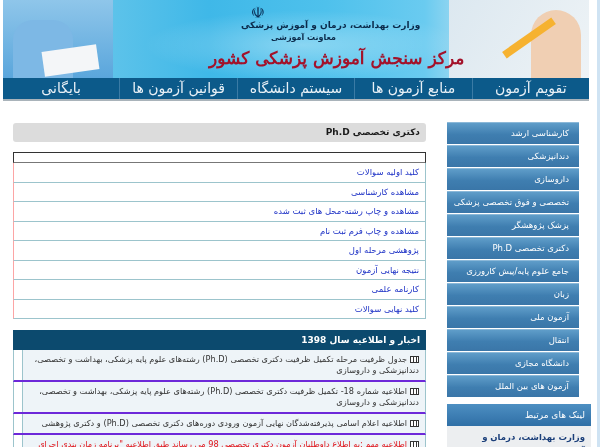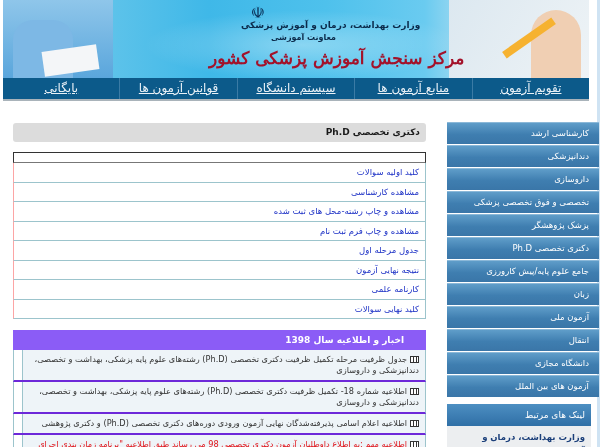--- a/index.html
+++ b/index.html
@@ -13,37 +13,37 @@
   .doctor .pad{position:absolute;left:40px;top:48px;width:55px;height:25px;background:#f4f6f8;transform:rotate(-8deg);}
   .paper{position:absolute;right:0;top:0;width:140px;height:78px;background:linear-gradient(120deg,#dce8f0,#eef3f6);}
   .paper .hand{position:absolute;right:8px;top:10px;width:50px;height:68px;background:#f0cfb3;border-radius:25px 25px 0 0;}
   .paper .pencil{position:absolute;right:30px;top:34px;width:60px;height:8px;background:#f6b230;transform:rotate(-35deg);}
   .emblem{position:absolute;left:246px;top:4px;width:18px;height:18px;color:#0a2f55;font-size:16px;line-height:18px;text-align:center;}
   .b1{position:absolute;left:238px;top:20px;font-size:9px;color:#0b2a4a;font-weight:bold;white-space:nowrap;direction:rtl;}
   .b2{position:absolute;left:268px;top:33px;font-size:8px;color:#0b2a4a;font-weight:bold;white-space:nowrap;direction:rtl;}
   .b3{position:absolute;left:206px;top:48px;font-size:17px;color:#a3122a;font-weight:bold;font-family:"DejaVu Serif",serif;white-space:nowrap;direction:rtl;}
 
   .nav{position:absolute;left:3px;top:78px;width:586px;height:21px;background:#0c5a8a;display:flex;flex-direction:row-reverse;border-bottom:2px solid #a9b3ba;}
-  .nav .item{flex:1;color:#e9f1f7;font-size:12px;text-align:center;line-height:21px;border-left:1px solid #3b7ba5;direction:rtl;cursor:pointer;text-decoration:underline;}
+  .nav .item{flex:1;color:#e9f1f7;font-size:14px;text-align:center;line-height:21px;border-left:1px solid #3b7ba5;direction:rtl;cursor:pointer;}
   .nav .item:last-child{border-left:none;}
 
-  .sidebar{position:absolute;left:447px;top:122px;width:152px;}
+  .sidebar{position:absolute;left:447px;top:122px;width:132px;}
   .side-item{height:21px;margin-bottom:1px;background:linear-gradient(180deg,#5f9dc9 0%,#3f7eb0 55%,#3a76a8 100%);border-top:1px solid #8bb8d8;color:#fff;font-size:8.5px;line-height:21px;text-align:right;padding-right:10px;direction:rtl;white-space:nowrap;overflow:hidden;cursor:pointer;}
   .links-box{position:absolute;left:447px;top:404px;width:144px;}
   .links-head{height:22px;background:linear-gradient(180deg,#4d8fc2,#2f6fa6);color:#fff;font-weight:normal;font-size:9px;line-height:22px;text-align:right;padding-right:6px;direction:rtl;}
   .links-body{background:#eceef0;padding:4px 6px 0 4px;height:30px;font-size:8.5px;color:#1b3f7a;font-weight:bold;text-align:right;direction:rtl;line-height:14px;}
 
   .title-bar{position:absolute;left:13px;top:123px;width:413px;height:19px;background:#dcdcdc;border-radius:3px;font-size:9px;font-weight:bold;color:#1a1a1a;line-height:19px;text-align:right;padding-right:6px;box-sizing:border-box;direction:rtl;}
 
   .menu-table{position:absolute;left:13px;top:152px;width:413px;border-collapse:collapse;}
   .menu-head{height:9px;border:1px solid #333;border-bottom:1px solid #777;background:#fff;}
   .menu-row{height:18.5px;border-left:1px solid #fca5a5;border-right:1px solid #9cc4cc;border-bottom:1px solid #9cc4cc;background:#fff;font-size:8.5px;color:#1f33c6;text-align:right;padding-right:6px;line-height:18.5px;direction:rtl;cursor:pointer;}
 
   .news{position:absolute;left:13px;top:330px;width:413px;}
-  .news-head{height:20px;background:#8b5cf6;color:#fff;font-weight:bold;font-size:9px;line-height:20px;text-align:right;padding-right:22px;direction:rtl;}
+  .news-head{height:20px;background:#0c4a6e;color:#fff;font-weight:bold;font-size:9px;line-height:20px;text-align:right;padding-right:6px;direction:rtl;}
   .news-row{display:flex;flex-direction:row-reverse;border-bottom:2px solid #6d28d9;border-left:1px solid #9cc4cc;border-right:1px solid #9cc4cc;background:#eef4f8;}
   .news-row .txt{flex:1;font-size:8.2px;line-height:11px;text-align:right;direction:rtl;padding:4px 6px 4px 4px;color:#333;cursor:pointer;}
   .news-row .txt.red{color:#e0151b;}
   .news-row .gutter{width:8px;border-right:1px solid #9cc4cc;background:#fff;}
   .icon-news{display:inline-block;width:9px;height:7px;background:#333;margin-left:3px;vertical-align:middle;position:relative;}
   .icon-news::after{content:"";position:absolute;left:1px;top:1px;width:7px;height:5px;background:repeating-linear-gradient(90deg,#fff 0 2px,#333 2px 3px);}
 </style>
 </head>
 <body>
 
@@ -96,21 +96,21 @@
   </div>
 
   <div class="title-bar">دکتری تخصصی Ph.D</div>
 
   <div class="menu-table">
     <div class="menu-head"></div>
     <div class="menu-row">کلید اولیه سوالات</div>
     <div class="menu-row">مشاهده کارشناسی</div>
     <div class="menu-row">مشاهده و چاپ رشته-محل های ثبت شده</div>
     <div class="menu-row">مشاهده و چاپ فرم ثبت نام</div>
-    <div class="menu-row">جدول مرحله اول</div>
+    <div class="menu-row">پژوهشی مرحله اول</div>
     <div class="menu-row">نتیجه نهایی آزمون</div>
     <div class="menu-row">کارنامه علمی</div>
     <div class="menu-row">کلید نهایی سوالات</div>
   </div>
 
   <div class="news">
     <div class="news-head">اخبار و اطلاعیه سال 1398</div>
     <div class="news-row">
       <div class="txt"><span class="icon-news"></span><span>جدول ظرفیت مرحله تکمیل ظرفیت دکتری تخصصی (Ph.D) رشته‌های علوم پایه پزشکی، بهداشت و تخصصی، دندانپزشکی و داروسازی</span></div>
       <div class="gutter"></div>

